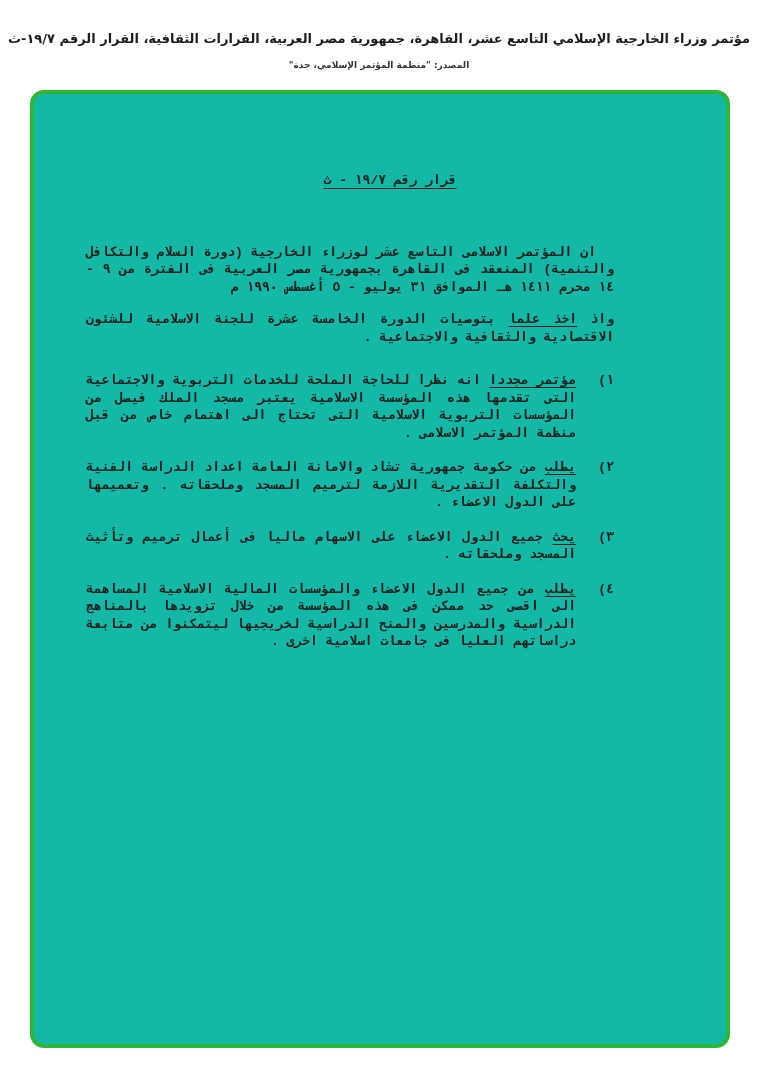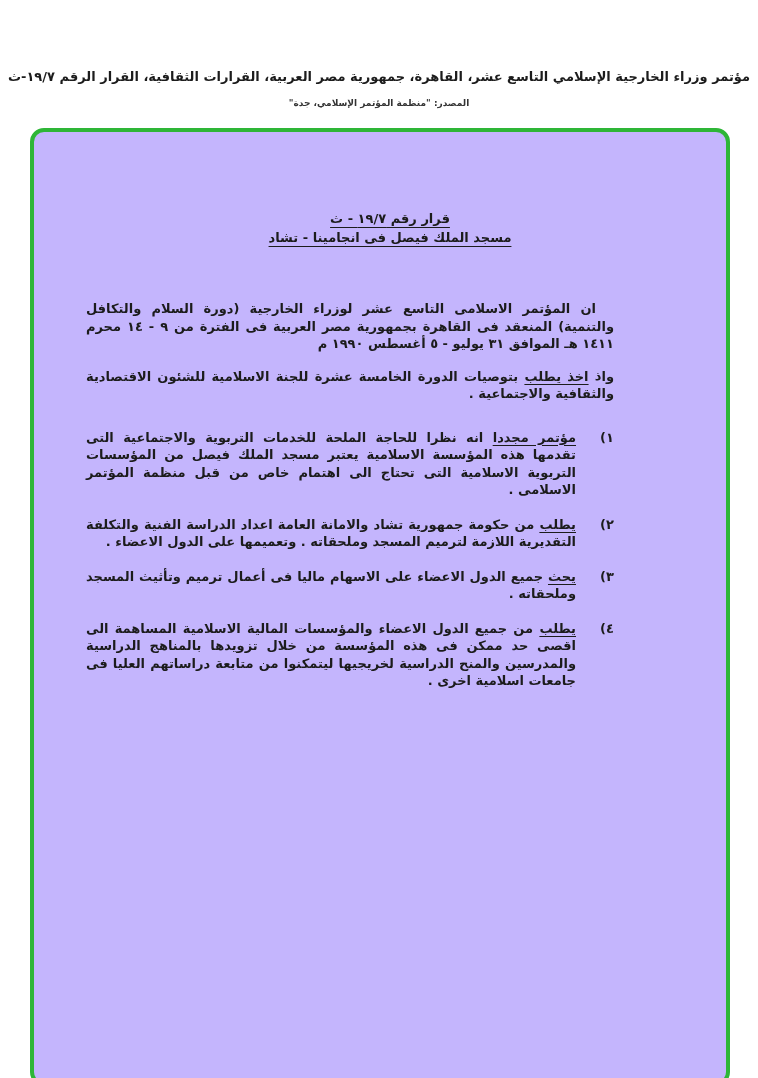--- a/index.html
+++ b/index.html
@@ -4,40 +4,41 @@
 <style>
   * { margin: 0; padding: 0; box-sizing: border-box; }
   html, body { background: #ffffff; }
   body {
     width: 758px;
     height: 1078px;
     overflow: hidden;
     font-family: "DejaVu Sans", sans-serif;
     color: var(--color-text, #1c1c1c);
   }
-  .top-header { padding-top: 69px; text-align: center; }
+  .top-header { padding-top: 31px; text-align: center; }
   .header-title {
     direction: rtl;
     font-size: 13px;
     font-weight: 700;
     line-height: 16px;
   }
   .header-source {
     direction: rtl;
     font-size: 9px;
     font-weight: 700;
     margin-top: 13px;
     color: #333;
   }
   .green-frame {
     margin: 20px 28px 0 30px;
     height: 958px;
     border: 4px solid var(--color-border, #2eb637);
     border-radius: 14px;
-    background: #c4b5fd;
+    background: #14b8a6;
+    font-family: Liberation Mono, monospace;
   }
   .doc {
     direction: rtl;
     padding: 78px 112px 0 52px;
     font-size: 13px;
     font-weight: 700;
     line-height: 17.5px;
   }
   .title-block {
     text-align: center;
@@ -77,27 +78,26 @@
   <div class="top-header">
     <div class="header-title">مؤتمر وزراء الخارجية الإسلامي التاسع عشر، القاهرة، جمهورية مصر العربية، القرارات الثقافية، القرار الرقم ١٩/٧-ث</div>
     <div class="header-source">المصدر:  "منظمة المؤتمر الإسلامي، جدة"</div>
   </div>
 
   <div class="green-frame">
     <div class="doc">
 
       <div class="title-block">
         <div class="title-line">قرار رقم ١٩/٧ - ث</div>
-        <div class="title-line">مسجد الملك فيصل فى انجامينا  -  تشاد</div>
       </div>
 
       <p class="para indent"><span></span><span class="u"></span><span>ان المؤتمر الاسلامى التاسع عشر لوزراء الخارجية (دورة السلام والتكافل والتنمية) المنعقد فى القاهرة بجمهورية مصر العربية فى الفترة من ٩ - ١٤ محرم ١٤١١ هـ الموافق ٣١ يوليو - ٥ أغسطس ١٩٩٠ م</span></p>
 
 
-      <p class="para"><span>واذ </span><span class="u">اخذ يطلب</span><span> بتوصيات الدورة الخامسة عشرة للجنة الاسلامية للشئون الاقتصادية والثقافية والاجتماعية .</span></p>
+      <p class="para"><span>واذ </span><span class="u">اخذ علما</span><span> بتوصيات الدورة الخامسة عشرة للجنة الاسلامية للشئون الاقتصادية والثقافية والاجتماعية .</span></p>
 
 
       <div class="items">
 
         <div class="item">
           <div class="item-num">١)</div>
           <div class="item-text"><span class="u">مؤتمر مجددا</span><span> انه نظرا للحاجة الملحة للخدمات التربوية والاجتماعية التى تقدمها هذه المؤسسة الاسلامية يعتبر مسجد الملك فيصل من المؤسسات التربوية الاسلامية التى تحتاج الى اهتمام خاص من قبل منظمة المؤتمر الاسلامى .</span></div>
         </div>
 
         <div class="item">

